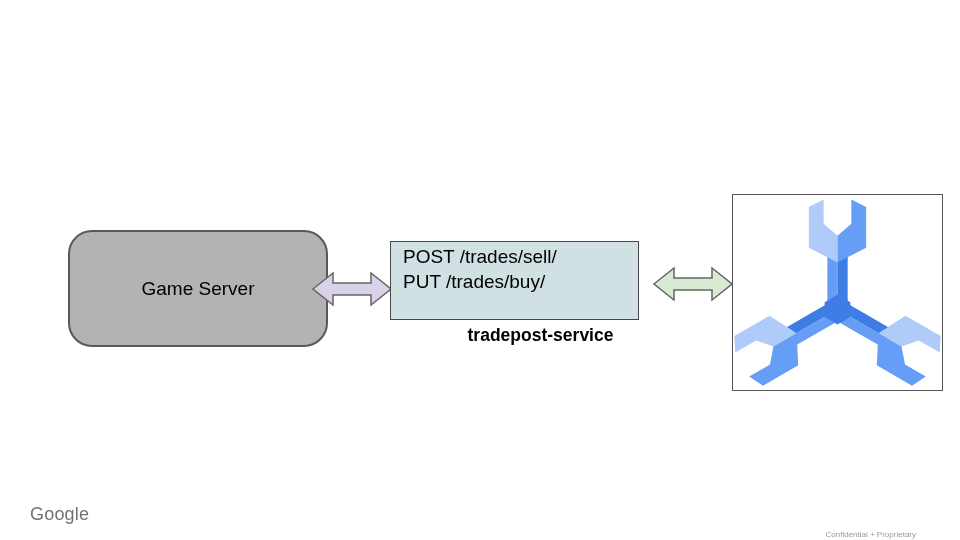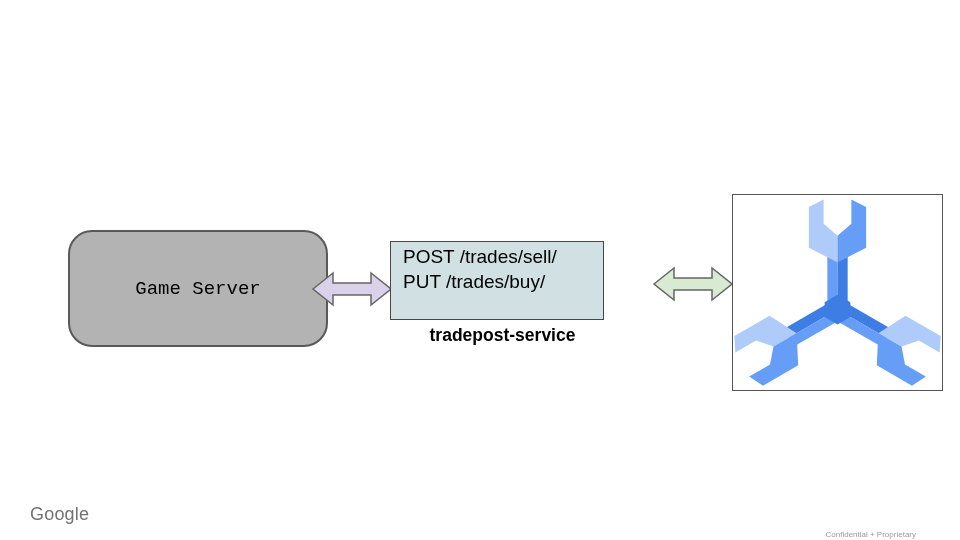--- a/index.html
+++ b/index.html
@@ -3,33 +3,33 @@
 <meta charset="utf-8">
 <style>
   html,body{margin:0;padding:0;background:#fff;}
   .canvas{
     position:relative;width:960px;height:540px;background:#ffffff;overflow:hidden;
     font-family:"Liberation Sans",sans-serif;
   }
   .node-game-server{
     position:absolute;left:68px;top:230px;width:260px;height:117px;
     background:#b3b3b3;border:2px solid #595959;border-radius:24px;
-    display:flex;align-items:center;justify-content:center;box-sizing:border-box;font-family:Liberation Mono, monospace;
+    display:flex;align-items:center;justify-content:center;box-sizing:border-box;
   }
   .node-game-server span{font-size:19px;color:#000;}
   .arrow{position:absolute;display:block;}
   .arrow-left{left:312px;top:271px;}
   .arrow-right{left:653px;top:266px;}
   .node-api{
-    position:absolute;left:390px;top:241px;width:214px;height:79px;
+    position:absolute;left:390px;top:241px;width:249px;height:79px;
     background:#d0e0e3;border:1px solid #474747;box-sizing:border-box;
     padding:2px 0 0 12px;font-size:19px;line-height:25px;color:#000;
   }
   .service-label{
-    position:absolute;left:370px;top:325px;width:265px;text-align:center;
+    position:absolute;left:408px;top:325px;width:265px;text-align:center;
     font-size:17.5px;font-weight:bold;color:#000;
   }
   .node-spanner{
     position:absolute;left:732px;top:194px;width:211px;height:197px;
     background:#ffffff;border:1.6px solid #555;box-sizing:border-box;
   }
   .node-spanner svg{display:block;width:100%;height:100%;}
   .google-wordmark{
     position:absolute;left:30px;top:504px;font-size:18px;color:#727272;
     letter-spacing:0.2px;

